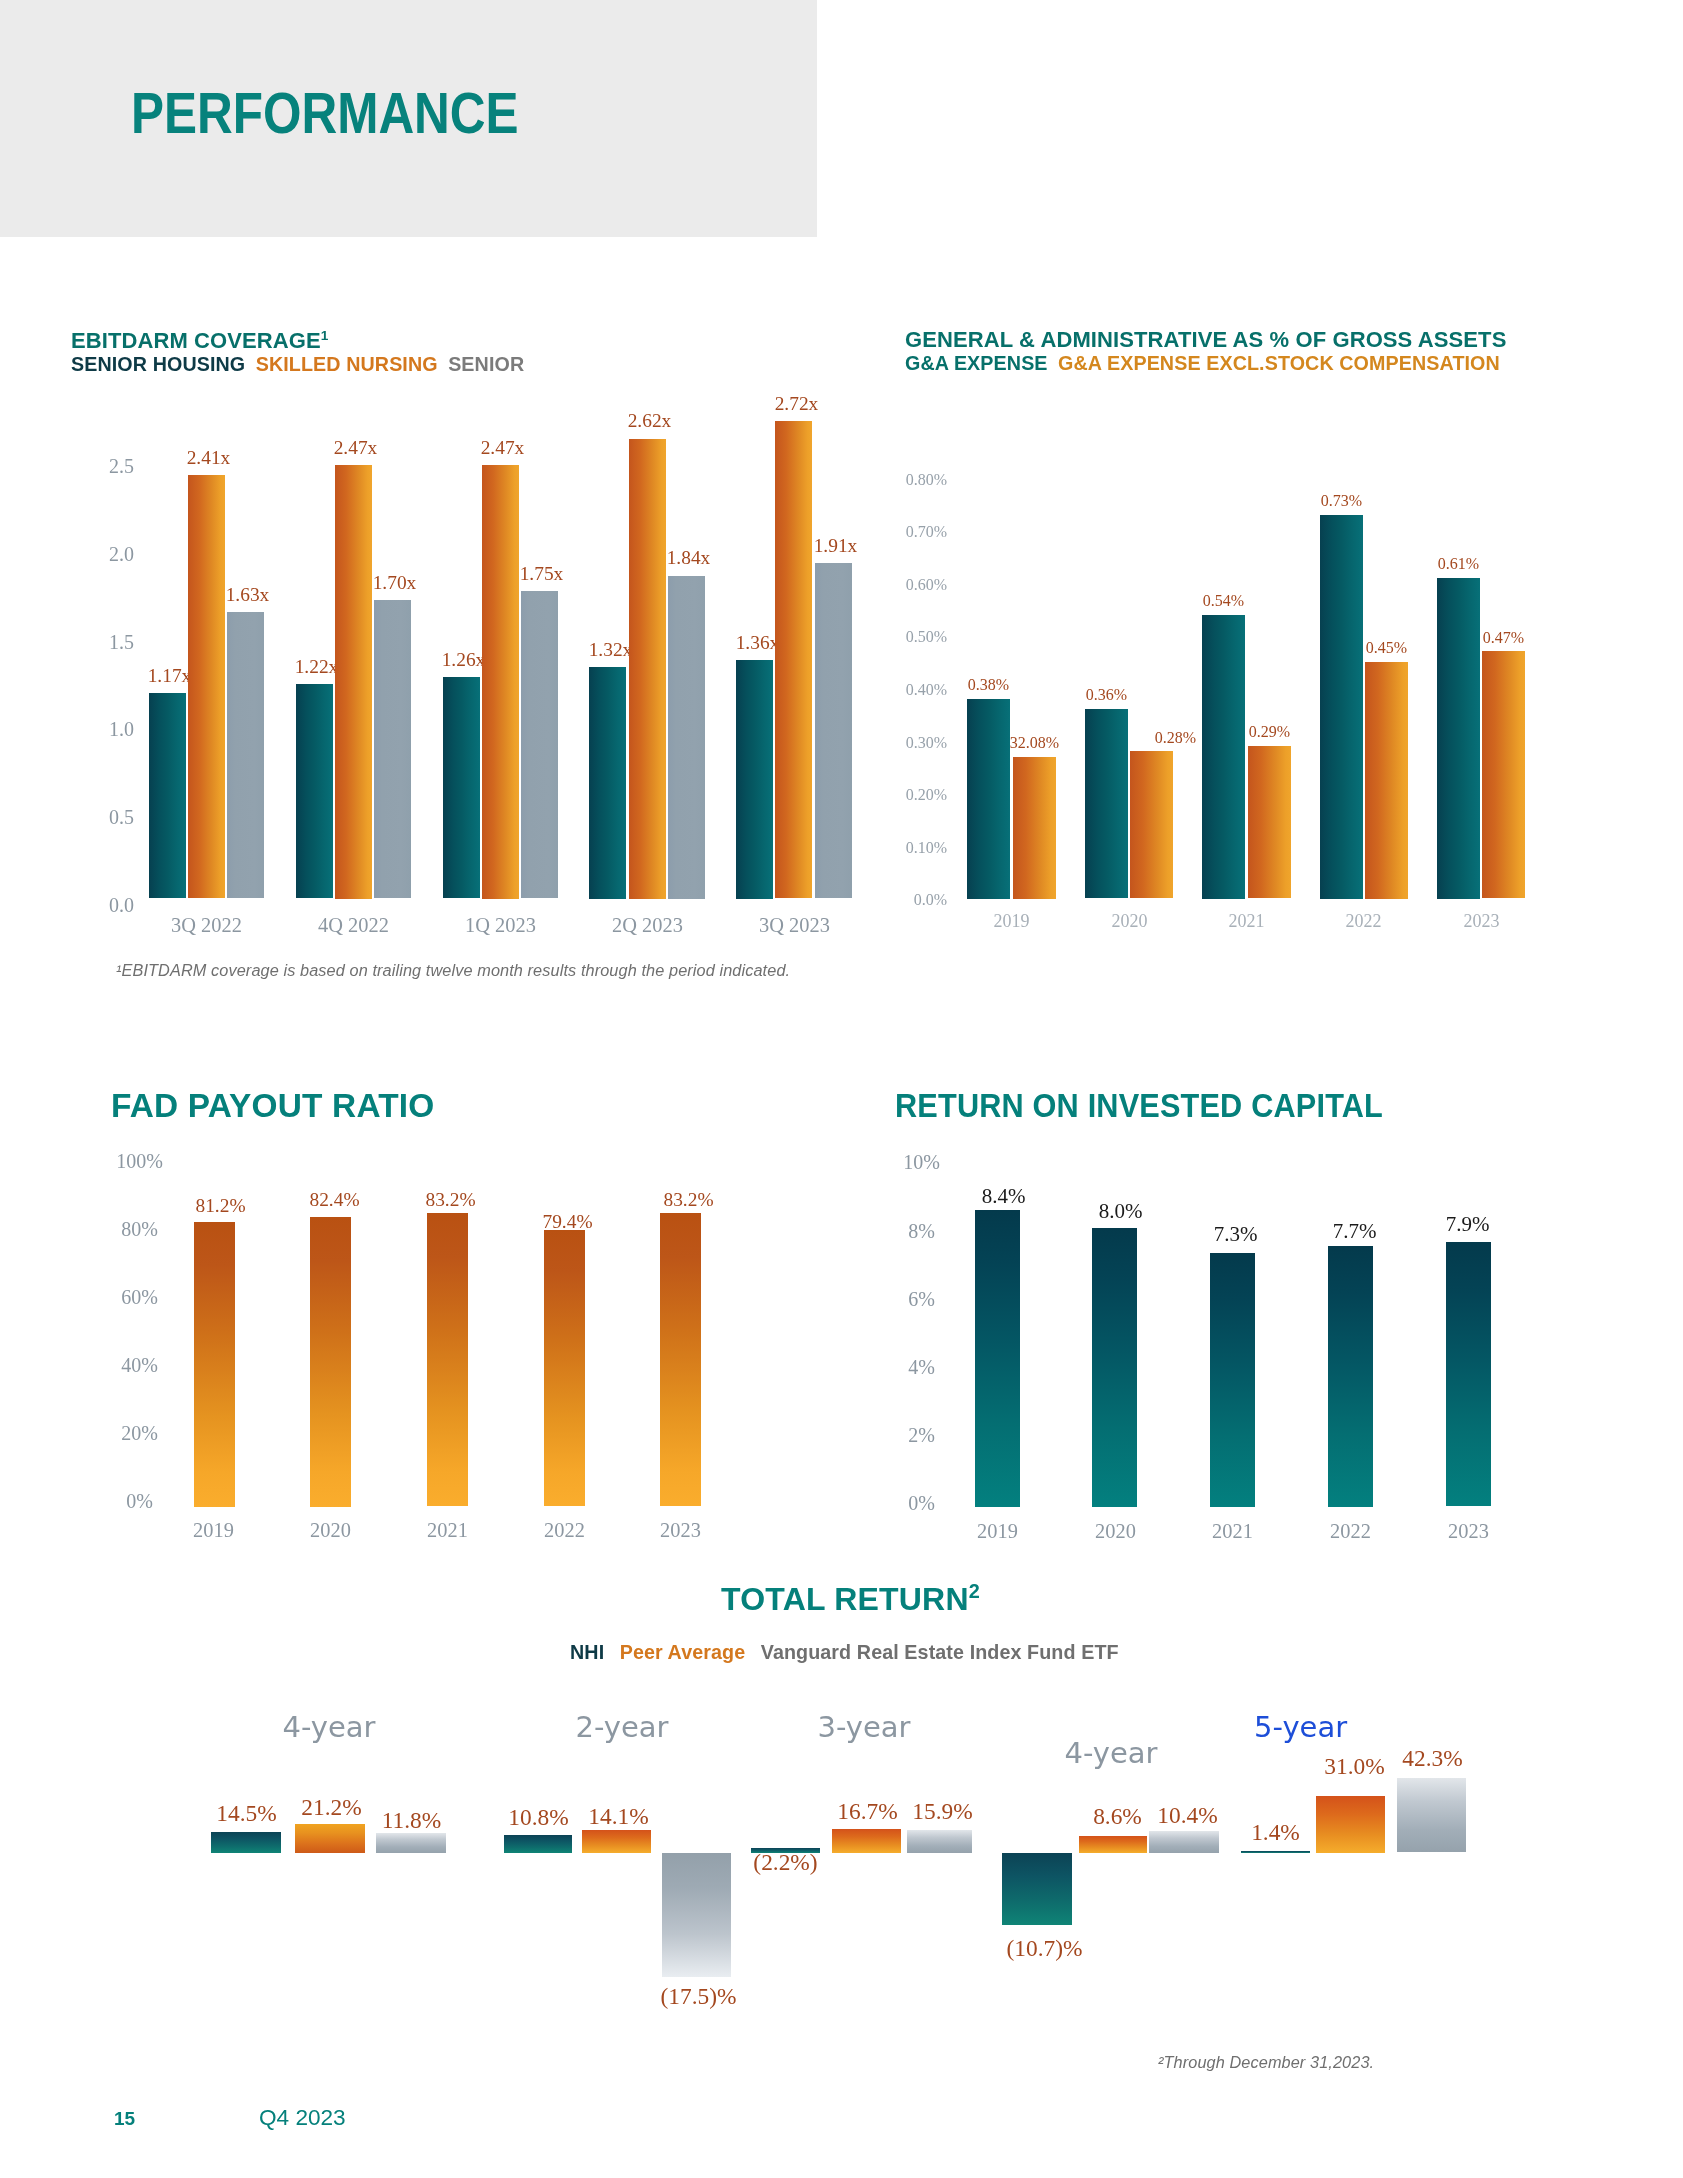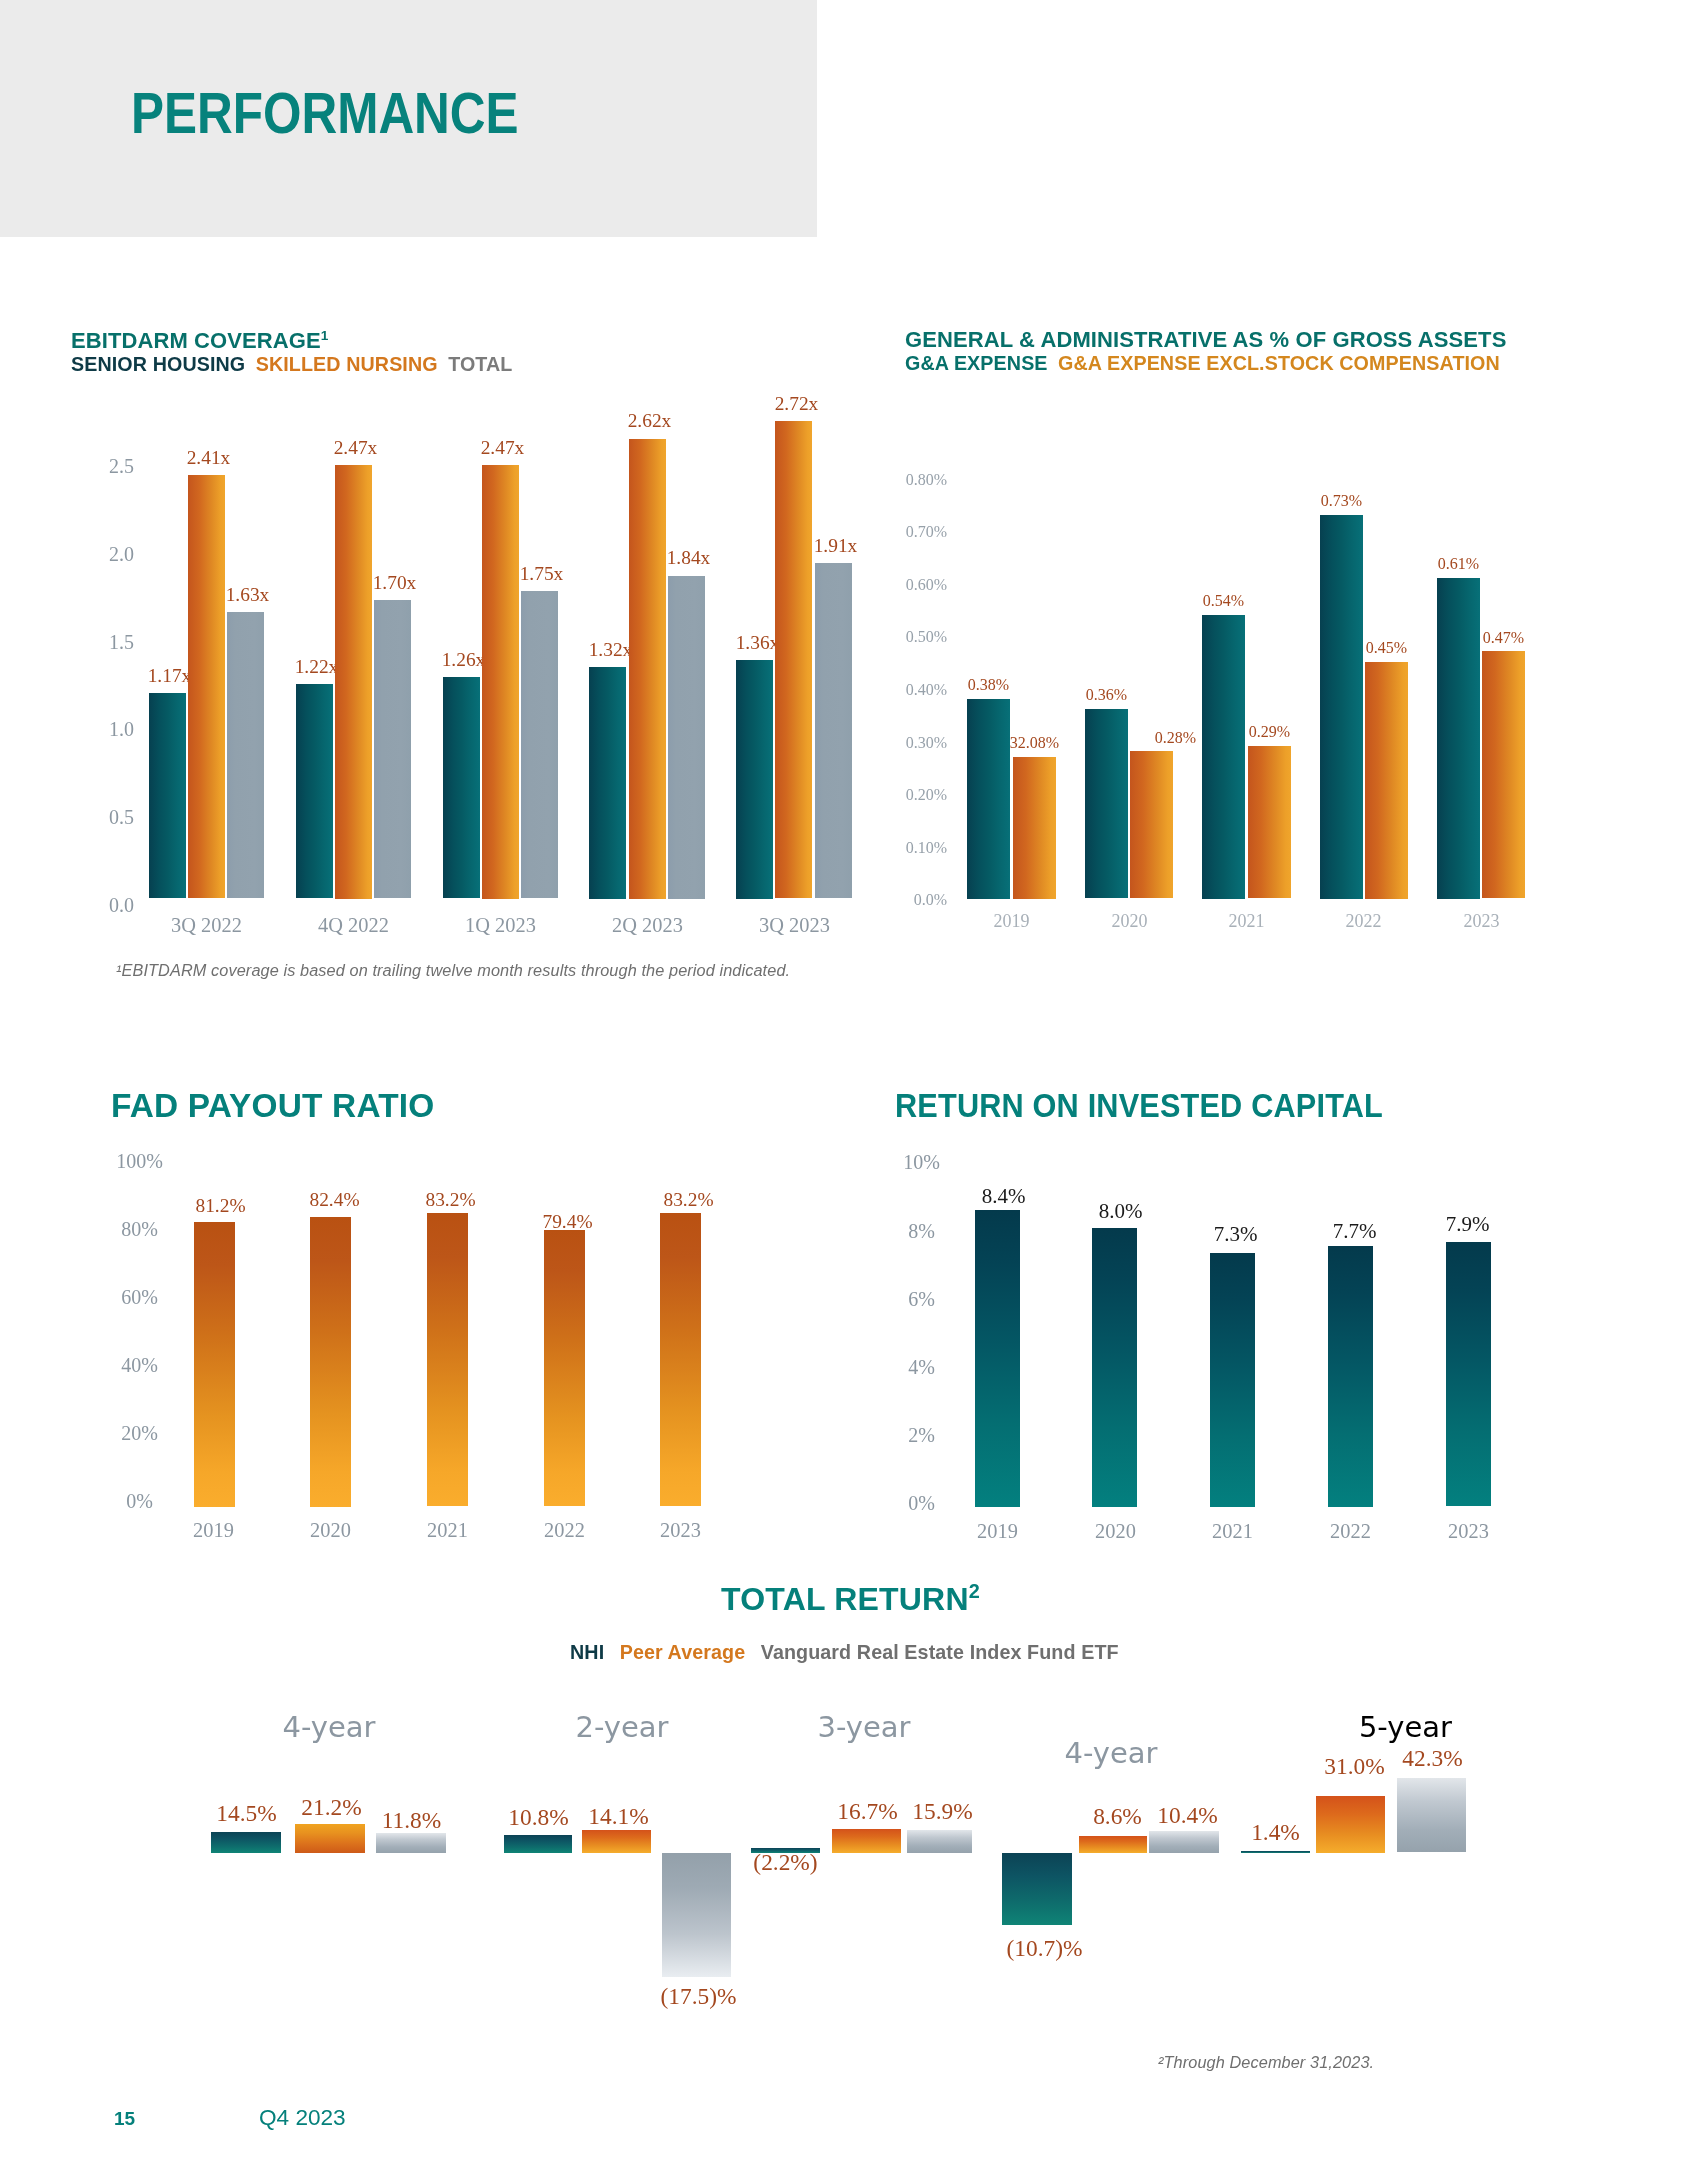--- a/index.html
+++ b/index.html
@@ -38,21 +38,21 @@
 </head>
 <body>
 
 <div class="abs" id="header-band"></div>
 <div class="abs" id="page-title">PERFORMANCE</div>
 
 <div class="abs ctitle" style="left:71px;top:330px;"><span>EBITDARM COVERAGE</span><span class="sup">1</span></div>
 <div class="abs" style="left:71px;top:354px;white-space:nowrap;">
   <span class="csub" style="color:#0e3a46;margin-right:6px;">SENIOR HOUSING</span>
   <span class="csub" style="color:#d4781e;margin-right:6px;">SKILLED NURSING</span>
-  <span class="csub" style="color:#7b7b7b;margin-right:0;">TOTAL</span>
+  <span class="csub" style="color:#7b7b7b;margin-right:0;">SENIOR</span>
 </div>
 <div class="abs axlab" style="left:94px;top:895px;width:40px;text-align:right;">0.0</div>
 <div class="abs axlab" style="left:94px;top:807px;width:40px;text-align:right;">0.5</div>
 <div class="abs axlab" style="left:94px;top:719px;width:40px;text-align:right;">1.0</div>
 <div class="abs axlab" style="left:94px;top:632px;width:40px;text-align:right;">1.5</div>
 <div class="abs axlab" style="left:94px;top:544px;width:40px;text-align:right;">2.0</div>
 <div class="abs axlab" style="left:94px;top:456px;width:40px;text-align:right;">2.5</div>
 <div class="bar teal" style="left:149px;top:693px;width:37px;height:205px;"></div>
 <div class="abs dlab" style="left:128px;top:666px;width:83px;text-align:center;">1.17x</div>
 <div class="bar orange" style="left:188px;top:475px;width:37px;height:423px;"></div>
@@ -209,18 +209,18 @@
 <div class="abs dlab3" style="left:1058px;top:1804px;width:119px;text-align:center;">8.6%</div>
 <div class="bar trgray" style="left:1149px;top:1831px;width:70px;height:22px;"></div>
 <div class="abs dlab3" style="left:1128px;top:1803px;width:119px;text-align:center;">10.4%</div>
 <div class="abs" style="left:1012px;top:1713px;width:198px;text-align:center;font-size:29px;color:#8c97a1;font-family:'DejaVu Sans',sans-serif;line-height:29px;margin-top:26px;">4-year</div>
 <div class="bar trteal" style="left:1241px;top:1851px;width:69px;height:1.7px;"></div>
 <div class="abs dlab3" style="left:1216px;top:1820px;width:119px;text-align:center;">1.4%</div>
 <div class="bar trorange" style="left:1316px;top:1796px;width:69px;height:57px;"></div>
 <div class="abs dlab3" style="left:1295px;top:1754px;width:119px;text-align:center;">31.0%</div>
 <div class="bar trgray" style="left:1397px;top:1778px;width:69px;height:74px;"></div>
 <div class="abs dlab3" style="left:1373px;top:1746px;width:119px;text-align:center;">42.3%</div>
-<div class="abs" style="left:1254px;top:1713px;width:198px;text-align:right;font-size:29px;color:#000000;font-family:'DejaVu Sans',sans-serif;line-height:29px;">5-year</div>
+<div class="abs" style="left:1254px;top:1713px;width:198px;text-align:left;font-size:29px;color:#1d4ed8;font-family:'DejaVu Sans',sans-serif;line-height:29px;">5-year</div>
 <div class="abs foot" style="left:1158px;top:2054px;">²Through December 31,2023.</div>
 
 <div class="abs" style="left:114px;top:2108px;font-size:19px;font-weight:bold;color:#05807b;font-family:'Liberation Sans',sans-serif;line-height:22px;">15</div>
 <div class="abs" style="left:259px;top:2106px;font-size:22.6px;color:#05807b;font-family:'Liberation Sans',sans-serif;line-height:23px;">Q4 2023</div>
 
 
 </body></html>

